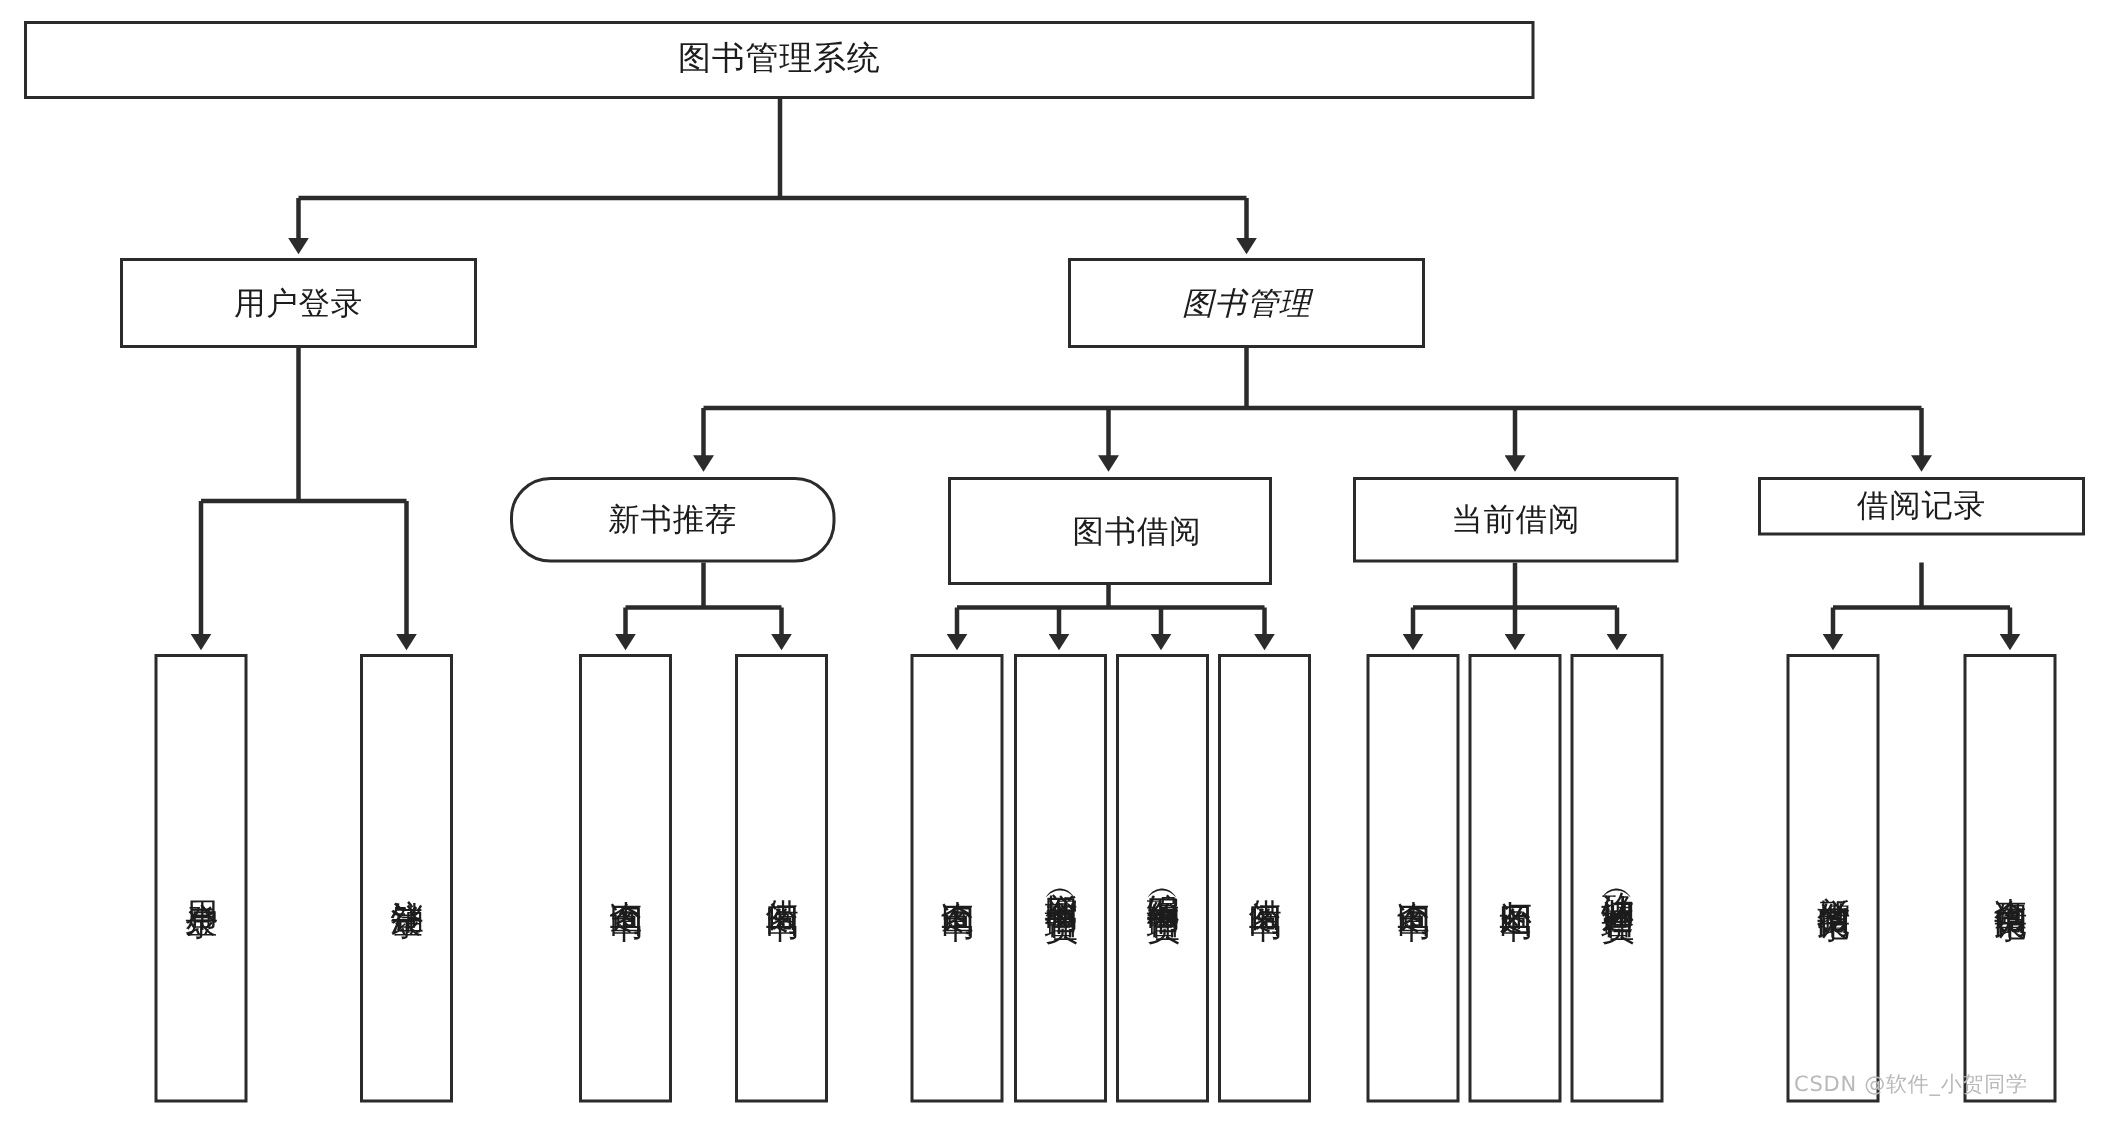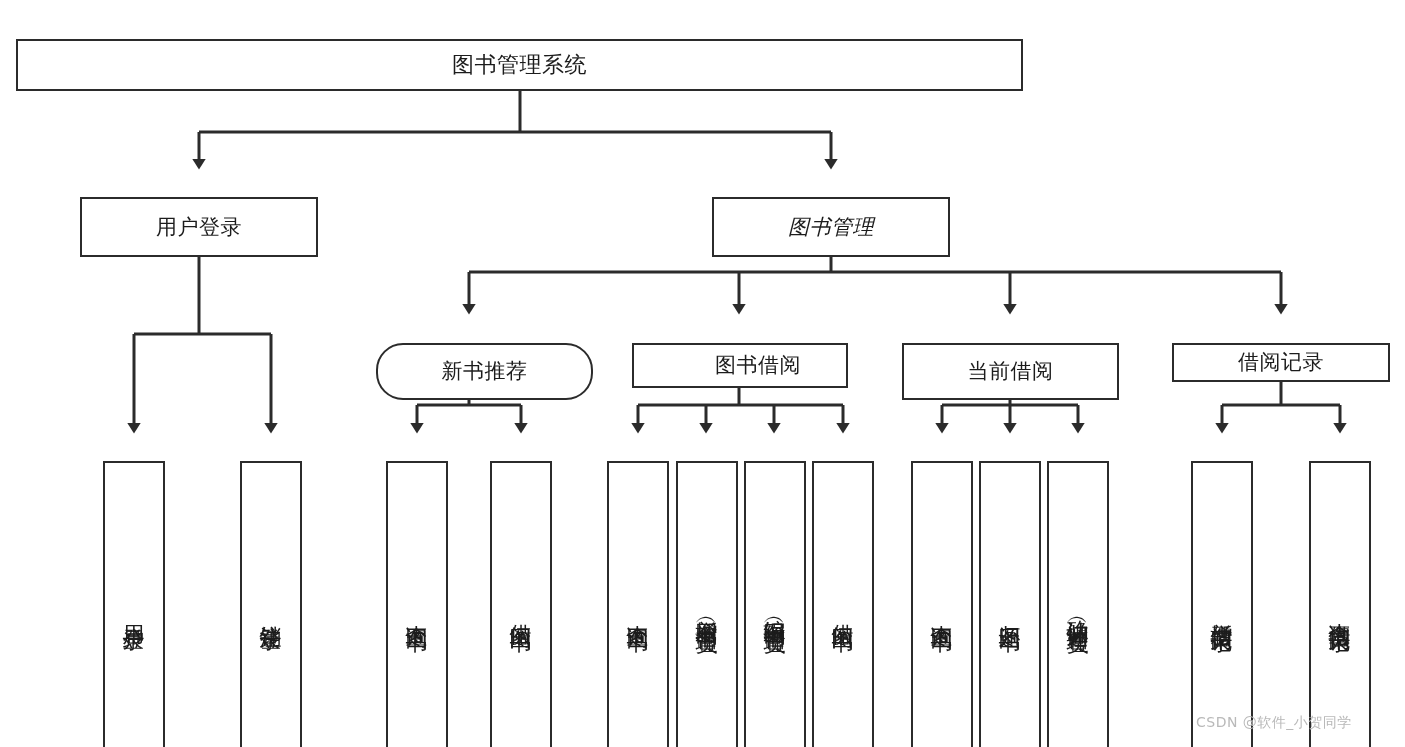--- a/index.html
+++ b/index.html
@@ -28,21 +28,20 @@
   }
   .node {
     position: absolute;
     box-sizing: border-box;
     background: #ffffff;
     border: 2.2px solid #2b2b2b;
     display: flex;
     align-items: center;
     justify-content: center;
     color: #1c1c1c;
-    margin-top: 25px;
   }
   .node .lbl {
     display: block;
     text-align: center;
     line-height: 1.18;
     letter-spacing: 0.5px;
   }
   
   .node.horiz .lbl {
     font-size: 21px;
@@ -132,24 +131,24 @@
     <span class="lbl">图书管理系统</span>
   </div>
 
   <div class="node horiz" style="left:80px; top:172px; width:238px; height:60px;">
     <span class="lbl">用户登录</span>
   </div>
   <div class="node horiz" style="left:712px; top:172px; width:238px; height:60px;font-style:italic;">
     <span class="lbl">图书管理</span>
   </div>
 
-  <div class="node horiz" style="left:376px; top:318px; width:217px; height:57px;border-radius:27px;">
+  <div class="node horiz" style="left:340px; top:318px; width:217px; height:57px;border-radius:27px;">
     <span class="lbl">新书推荐</span>
   </div>
-  <div class="node horiz" style="left:632px; top:318px; width:216px; height:45px;padding-left:36px;">
+  <div class="node horiz" style="left:632px; top:318px; width:216px; height:72px;padding-left:36px;">
     <span class="lbl">图书借阅</span>
   </div>
   <div class="node horiz" style="left:902px; top:318px; width:217px; height:57px;">
     <span class="lbl">当前借阅</span>
   </div>
   <div class="node horiz" style="left:1172px; top:318px; width:218px; height:39px;">
     <span class="lbl">借阅记录</span>
   </div>
 
   <div class="node vert" style="left:103px; top:436px; width:62px; height:299px;">

